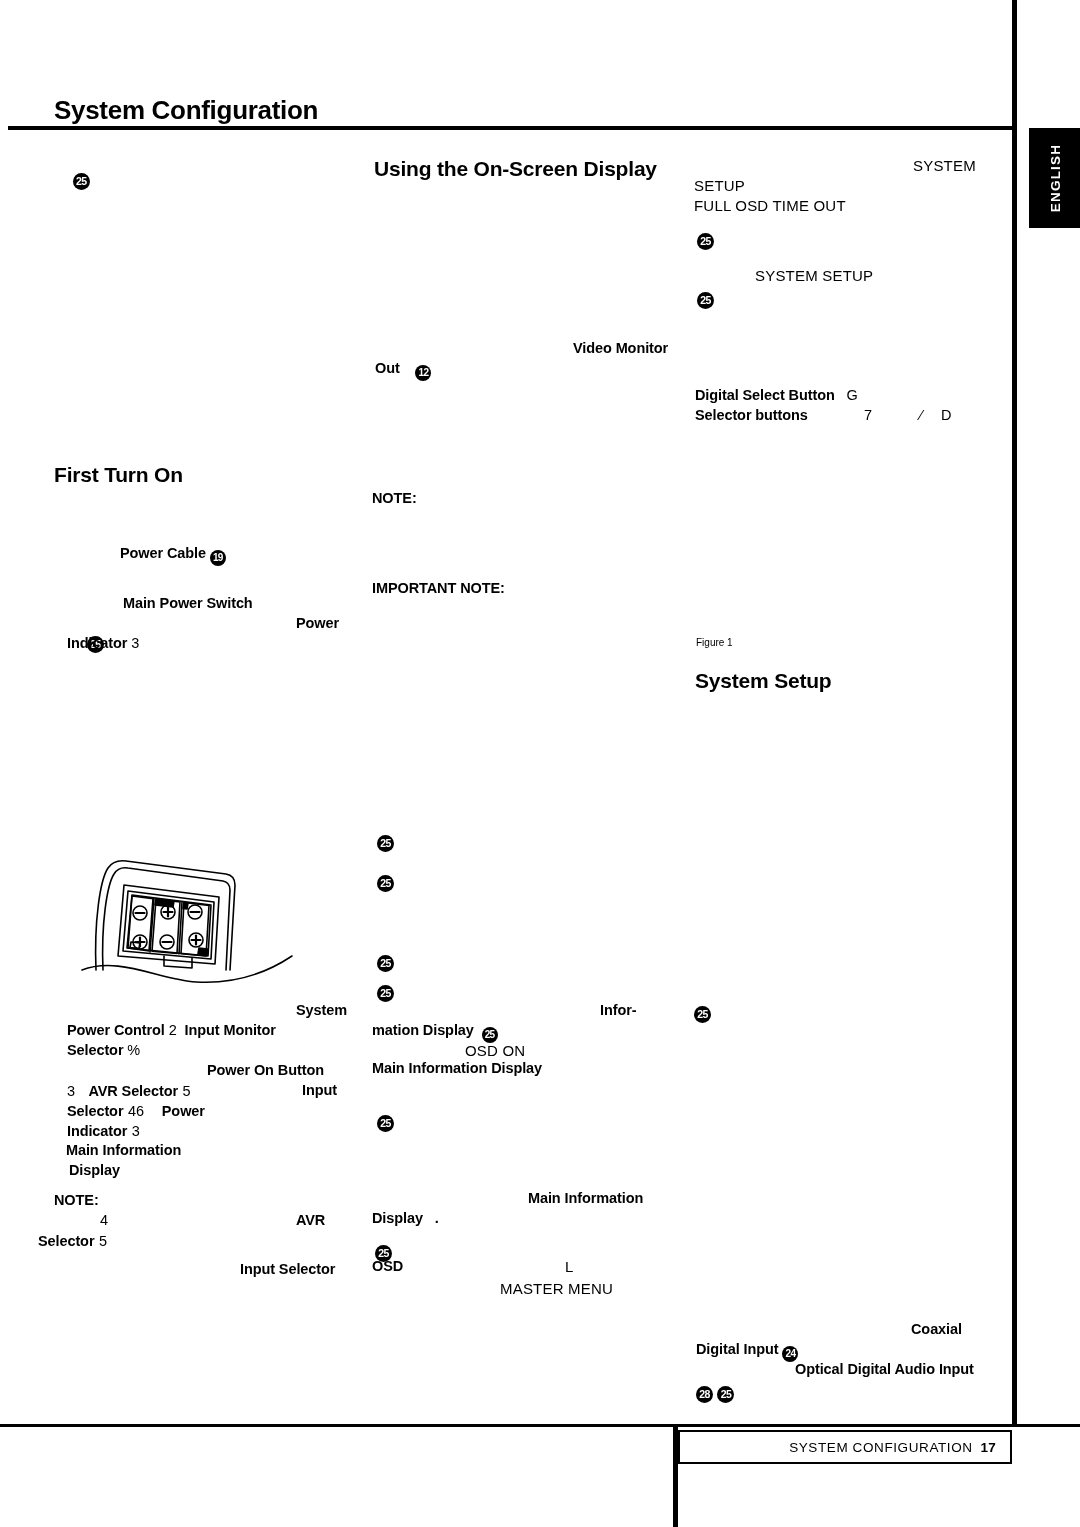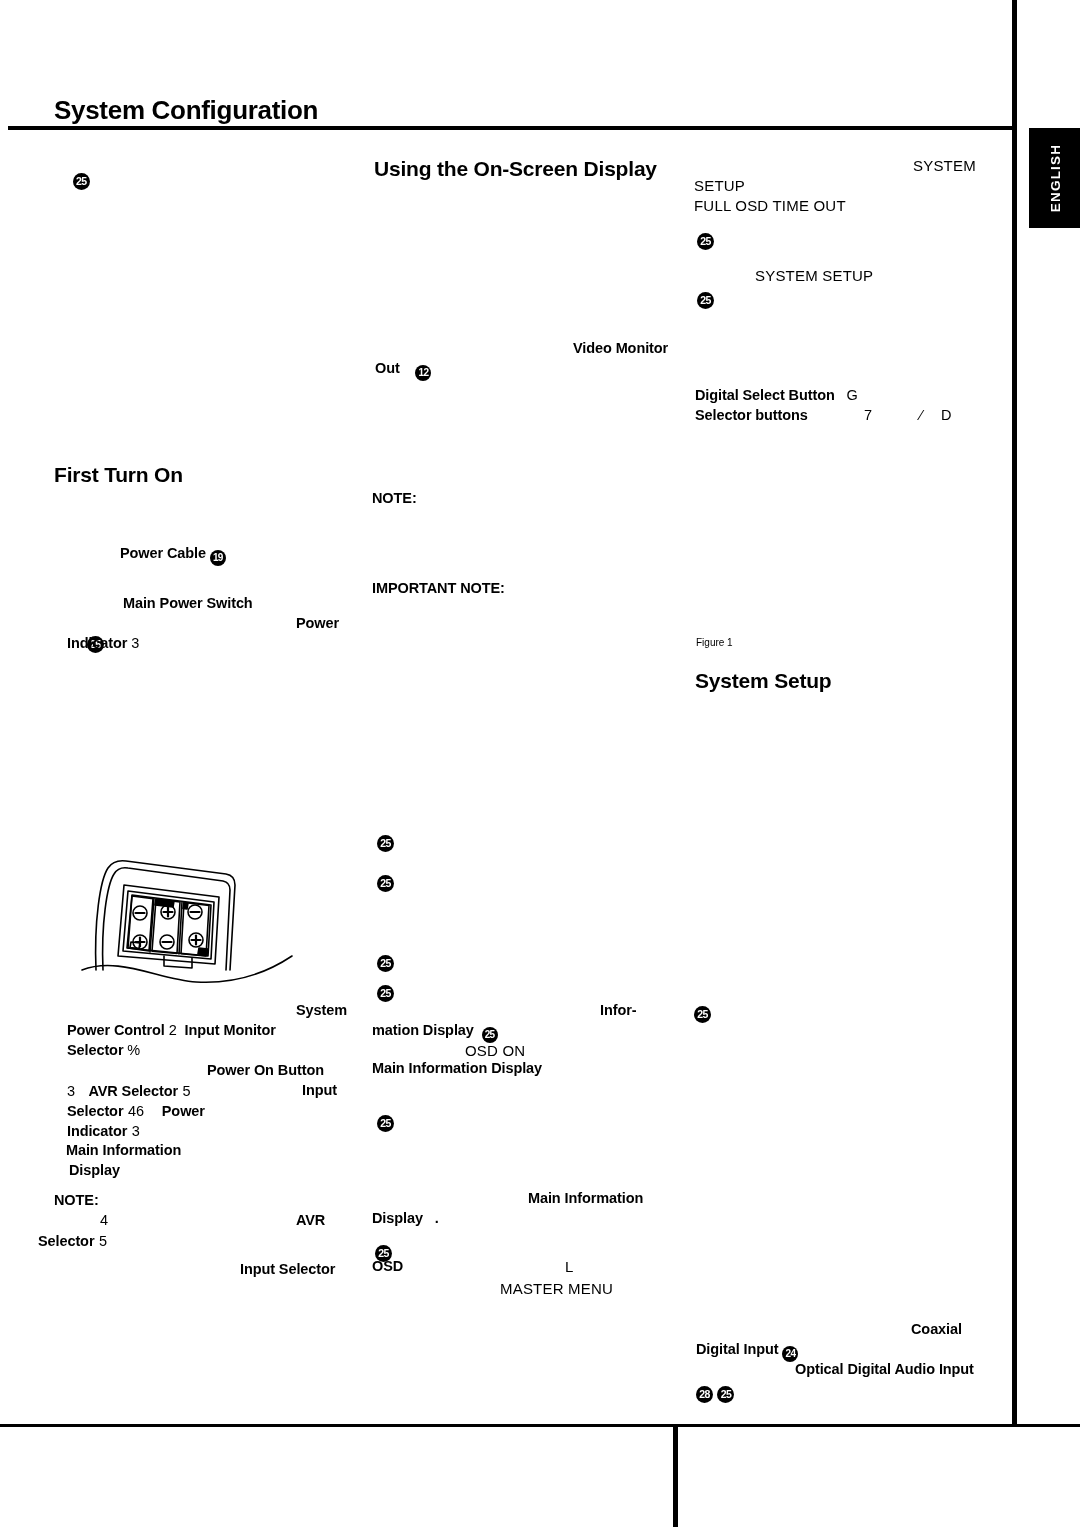--- a/index.html
+++ b/index.html
@@ -240,14 +240,17 @@
   <div class="t figcap" style="left:696px;top:638px;">Figure 1</div>
   <div class="t h2" style="left:695px;top:670px;">System Setup</div>
 
   <div class="t" style="left:694px;top:1002px;"><span class="circnum">25</span></div>
 
   <div class="t bd" style="left:911px;top:1322px;">Coaxial</div>
   <div class="t bd" style="left:696px;top:1342px;"><span>Digital Input</span> <span class="circnum small">24</span></div>
   <div class="t bd" style="left:795px;top:1362px;text-align:center;">Optical Digital Audio Input</div>
   <div class="t" style="left:696px;top:1382px;"><span class="circnum">28</span> <span class="circnum">25</span></div>
 
+  <div class="footer-box">
+    <div class="ftxt"><span class="fname">SYSTEM CONFIGURATION</span>&nbsp;&nbsp;<span>17</span></div>
+  </div>
 
 </div>
 
 </body></html>

